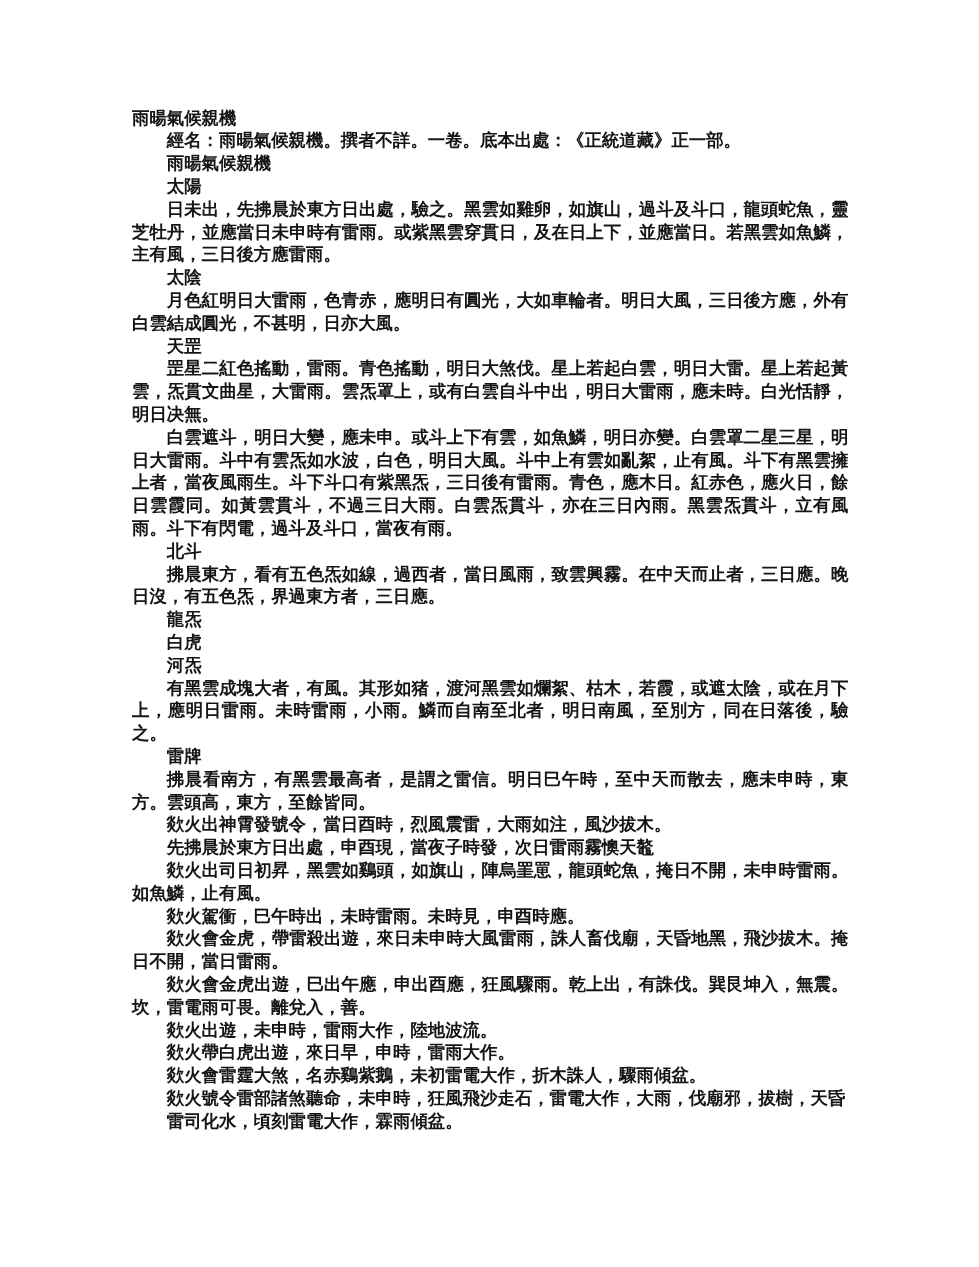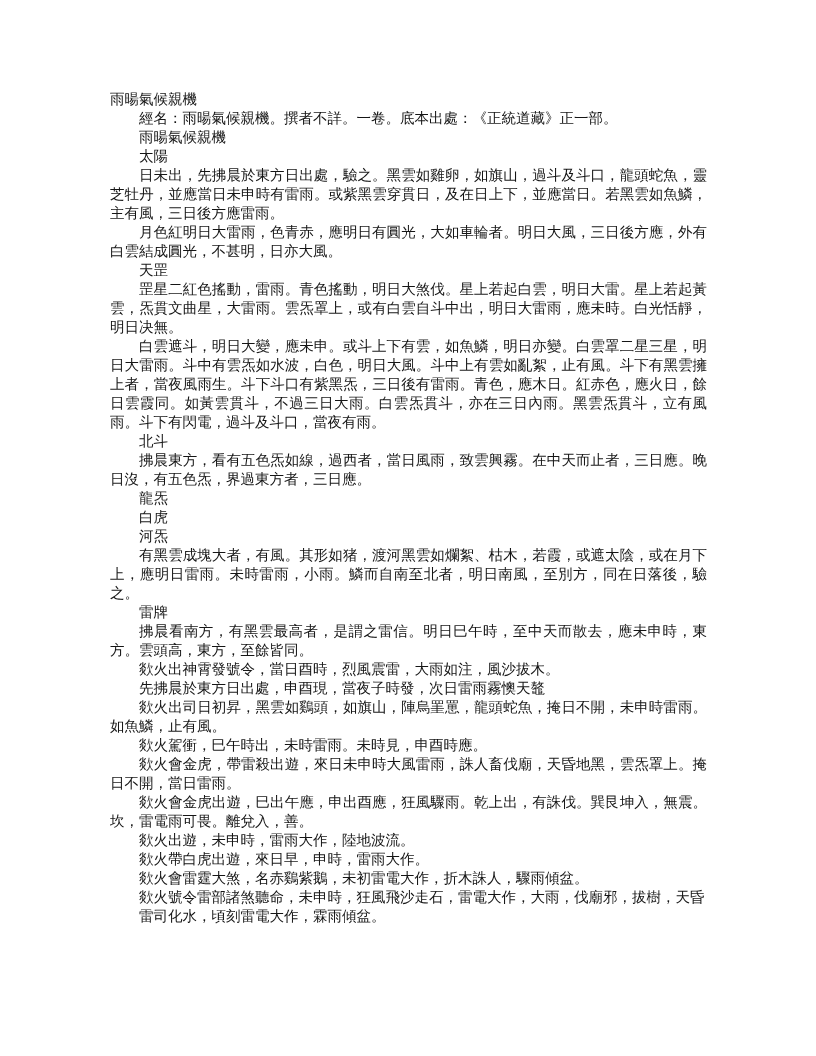--- a/index.html
+++ b/index.html
@@ -18,20 +18,21 @@
     position: absolute;
     left: 110px;
     top: 90px;
     width: 597px;
     font-family: "Liberation Serif", "DejaVu Serif", serif;
     font-size: 14.5px;
     line-height: 19px;
     color: #151515;
     text-align: justify;
     text-justify: inter-ideograph;
+    font-weight: bold;
   }
   .text-block p {
     margin: 0;
     padding: 0;
   }
   .text-block p.indent {
     text-indent: 2em;
   }
   .text-block p.no-indent {
     text-indent: 0;
@@ -40,37 +41,38 @@
 </head>
 <body>
 
 <div class="page">
   <div class="text-block">
       <p class="no-indent">雨暘氣候親機</p>
       <p class="indent">經名：雨暘氣候親機。撰者不詳。一卷。底本出處：《正統道藏》正一部。</p>
       <p class="indent">雨暘氣候親機</p>
       <p class="indent">太陽</p>
       <p class="indent">日未出，先拂晨於東方日出處，驗之。黑雲如雞卵，如旗山，過斗及斗口，龍頭蛇魚，靈芝牡丹，並應當日未申時有雷雨。或紫黑雲穿貫日，及在日上下，並應當日。若黑雲如魚鱗，主有風，三日後方應雷雨。</p>
+      <p class="indent">太陰</p>
       <p class="indent">月色紅明日大雷雨，色青赤，應明日有圓光，大如車輪者。明日大風，三日後方應，外有白雲結成圓光，不甚明，日亦大風。</p>
       <p class="indent">天罡</p>
       <p class="indent">罡星二紅色搖動，雷雨。青色搖動，明日大煞伐。星上若起白雲，明日大雷。星上若起黃雲，炁貫文曲星，大雷雨。雲炁罩上，或有白雲自斗中出，明日大雷雨，應未時。白光恬靜，明日决無。</p>
       <p class="indent">白雲遮斗，明日大變，應未申。或斗上下有雲，如魚鱗，明日亦變。白雲罩二星三星，明日大雷雨。斗中有雲炁如水波，白色，明日大風。斗中上有雲如亂絮，止有風。斗下有黑雲擁上者，當夜風雨生。斗下斗口有紫黑炁，三日後有雷雨。青色，應木日。紅赤色，應火日，餘日雲霞同。如黃雲貫斗，不過三日大雨。白雲炁貫斗，亦在三日內雨。黑雲炁貫斗，立有風雨。斗下有閃電，過斗及斗口，當夜有雨。</p>
       <p class="indent">北斗</p>
       <p class="indent">拂晨東方，看有五色炁如線，過西者，當日風雨，致雲興霧。在中天而止者，三日應。晚日沒，有五色炁，界過東方者，三日應。</p>
       <p class="indent">龍炁</p>
       <p class="indent">白虎</p>
       <p class="indent">河炁</p>
       <p class="indent">有黑雲成塊大者，有風。其形如猪，渡河黑雲如爛絮、枯木，若霞，或遮太陰，或在月下上，應明日雷雨。未時雷雨，小雨。鱗而自南至北者，明日南風，至別方，同在日落後，驗之。</p>
       <p class="indent">雷牌</p>
       <p class="indent">拂晨看南方，有黑雲最高者，是謂之雷信。明日巳午時，至中天而散去，應未申時，東方。雲頭高，東方，至餘皆同。</p>
       <p class="indent">欻火出神霄發號令，當日酉時，烈風震雷，大雨如注，風沙拔木。</p>
       <p class="indent">先拂晨於東方日出處，申酉現，當夜子時發，次日雷雨霧懊天鼇</p>
       <p class="indent">欻火出司日初昇，黑雲如鷄頭，如旗山，陣烏罣罳，龍頭蛇魚，掩日不開，未申時雷雨。如魚鱗，止有風。</p>
       <p class="indent">欻火駕衝，巳午時出，未時雷雨。未時見，申酉時應。</p>
-      <p class="indent">欻火會金虎，帶雷殺出遊，來日未申時大風雷雨，誅人畜伐廟，天昏地黑，雲炁罩上。掩日不開，當日雷雨。</p>
+      <p class="indent">欻火會金虎，帶雷殺出遊，來日未申時大風雷雨，誅人畜伐廟，天昏地黑，飛沙拔木。掩日不開，當日雷雨。</p>
       <p class="indent">欻火會金虎出遊，巳出午應，申出酉應，狂風驟雨。乾上出，有誅伐。巽艮坤入，無震。坎，雷電雨可畏。離兌入，善。</p>
       <p class="indent">欻火出遊，未申時，雷雨大作，陸地波流。</p>
       <p class="indent">欻火帶白虎出遊，來日早，申時，雷雨大作。</p>
       <p class="indent">欻火會雷霆大煞，名赤鷄紫鵝，未初雷電大作，折木誅人，驟雨傾盆。</p>
       <p class="indent">欻火號令雷部諸煞聽命，未申時，狂風飛沙走石，雷電大作，大雨，伐廟邪，拔樹，天昏</p>
       <p class="indent">雷司化水，頃刻雷電大作，霖雨傾盆。</p>
     </div>
 </div>
 
 </body></html>

